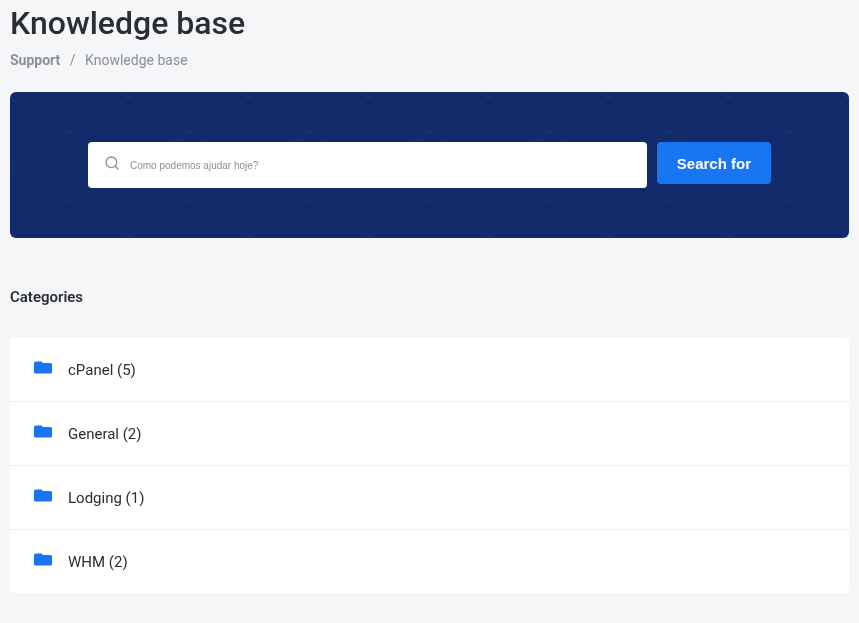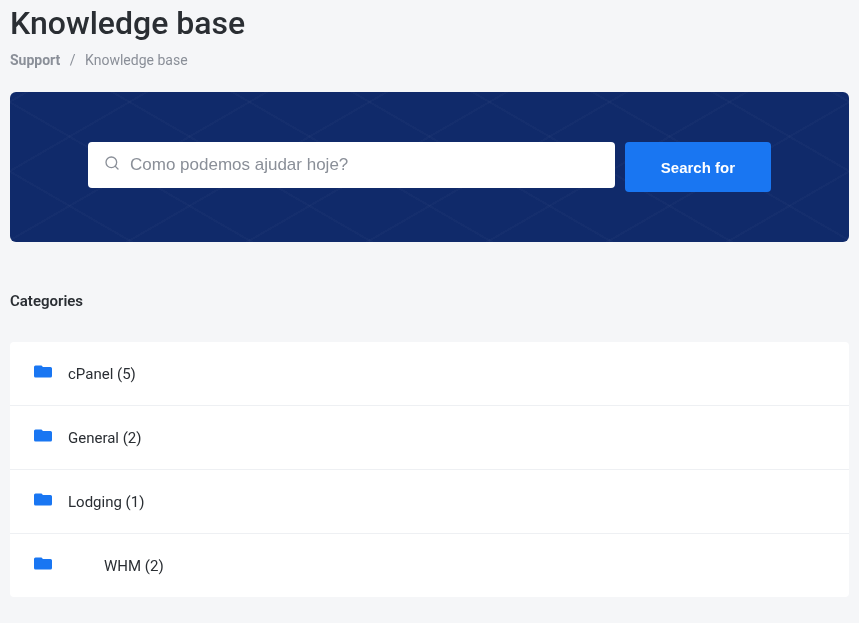--- a/index.html
+++ b/index.html
@@ -62,35 +62,35 @@
       height: 46px;
     }
     .search-input-wrap svg {
       flex-shrink: 0;
       margin-right: 10px;
     }
     .search-input {
       flex: 1;
       border: none;
       outline: none;
-      font-size: 17px;
+      font-size: 10px;
       color: #000000;
       background: transparent;
       height: 100%;
     }
     .search-input::placeholder {
       color: #8a8f98;
     }
     .search-btn {
       background: #1976f2;
       color: #fff;
       border: none;
       border-radius: 4px;
-      padding: 0 36px;
-      height: 50px;
+      padding: 0 20px;
+      height: 42px;
       font-size: 15px;
       font-weight: 600;
       cursor: pointer;
     }
     .section-title {
       font-size: 15px;
       font-weight: 600;
       color: #2a2e33;
       margin-bottom: 32px;
     }
@@ -102,21 +102,20 @@
     .category-item {
       display: flex;
       align-items: center;
       padding: 22px 24px;
       border-bottom: 1px solid #eef0f3;
       cursor: pointer;
       text-align: center;
     }
     .category-item:last-child {
       border-bottom: none;
-      gap: 36px;
     }
     .category-item svg {
       flex-shrink: 0;
       margin-right: 16px;
     }
     .category-label {
       font-size: 15px;
       color: #2a2e33;
     }
   </style>

